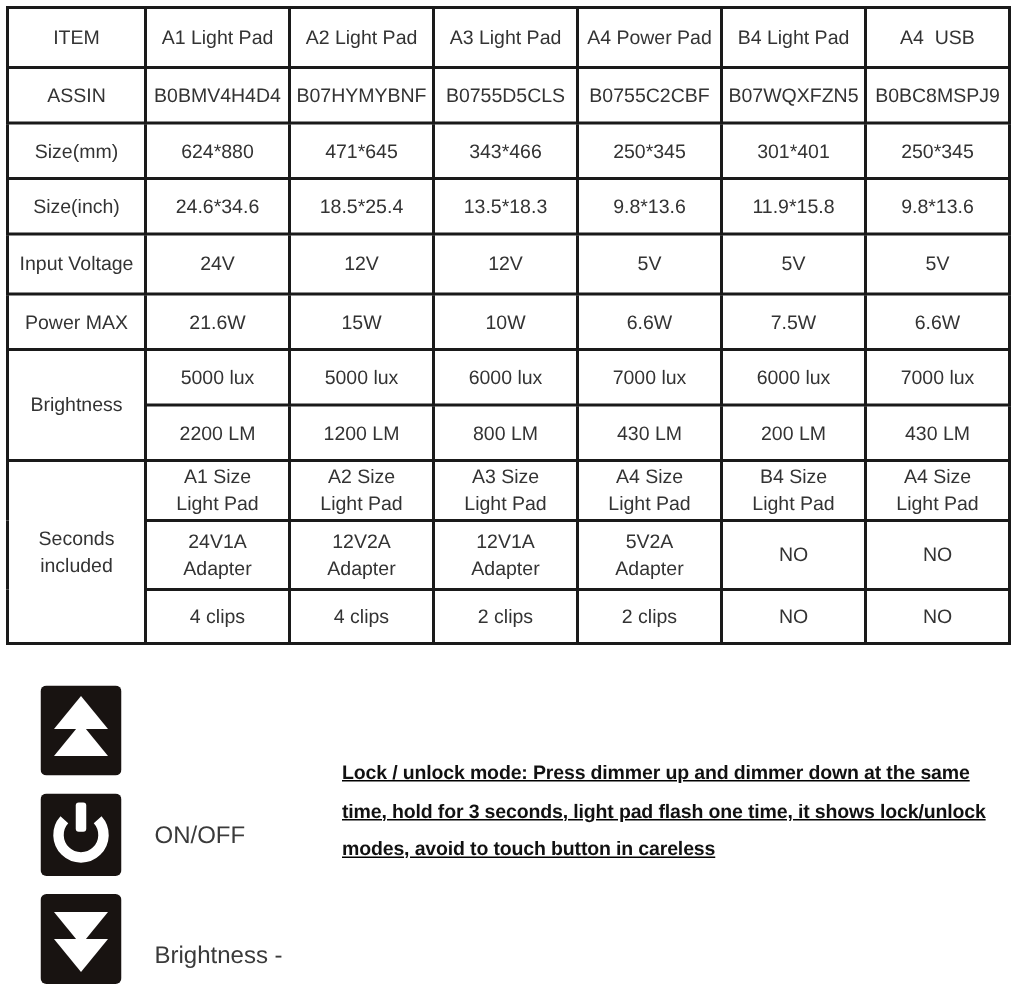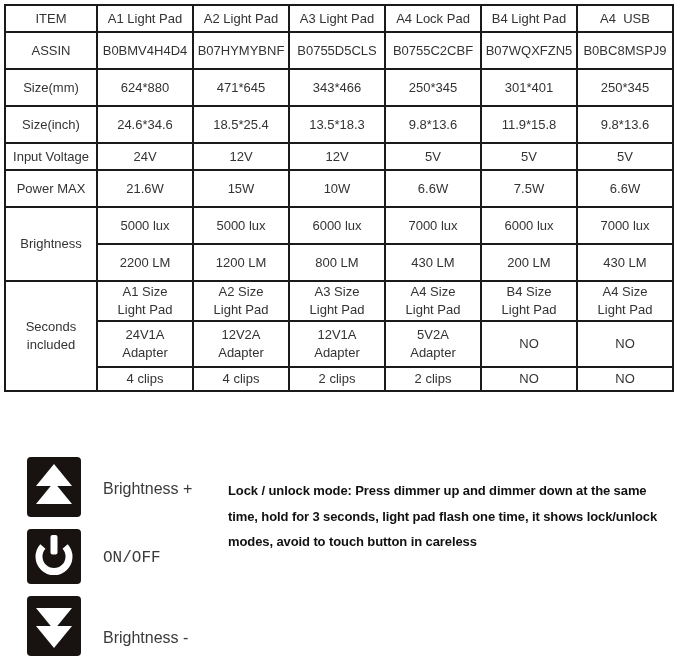--- a/index.html
+++ b/index.html
@@ -16,43 +16,43 @@
     border-collapse:collapse;table-layout:fixed;
   }
   table.spec td, table.spec th{
     border:2px solid #1a1a1a;
     text-align:center;vertical-align:middle;
     font-size:13px;font-weight:400;color:#333333;
     line-height:1.35;padding:0 2px;
     white-space:pre-wrap;
   }
   col.lbl{width:92px;}
-  tr.r-single{height:27px;}
+  tr.r-single{height:40px;}
   tr.r-mid{height:37px;}
   tr.r-pkg1{height:40px;}
   tr.r-pkg2{height:46px;margin-top:10px;}
-  tr.r-pkg3{height:24px;}
+  tr.r-pkg3{height:36px;}
 
   
   .ctrl-icon{position:absolute;left:27px;width:54px;}
   .ctrl-icon svg{display:block;width:100%;height:100%;}
   #icon-up{top:457px;height:60px;}
   #icon-power{top:529px;height:55px;}
   #icon-down{top:596px;height:60px;}
 
   .ctrl-label{
     position:absolute;left:103px;height:20px;line-height:20px;
     font-size:16px;color:#3a3a3a;
   }
   #label-up{top:479px;}
-  #label-power{top:548px;font-family:Liberation Mono, monospace;}
+  #label-power{top:548px;}
   #label-down{top:628px;}
 
   
-  .notes{position:absolute;left:228px;top:478px;width:448px;}
+  .notes{position:absolute;left:228px;top:502px;width:448px;text-decoration:underline;}
   .note{
     font-weight:700;font-size:13px;line-height:25.5px;color:#111111;
     letter-spacing:-0.1px;white-space:pre-line;margin:0 0 9px 0;
   }
 </style>
 </head>
 <body>
 
 <div class="page">
 
@@ -65,21 +65,21 @@
         <col>
         <col>
         <col>
     </colgroup>
     <tbody>
       <tr class="r-single">
         <td>ITEM</td>
         <td>A1 Light Pad</td>
         <td>A2 Light Pad</td>
         <td>A3 Light Pad</td>
-        <td>A4 Lock Pad</td>
+        <td>A4 Power Pad</td>
         <td>B4 Light Pad</td>
         <td>A4  USB</td>
       </tr>
       <tr class="r-mid">
         <td>ASSIN</td>
         <td>B0BMV4H4D4</td>
         <td>B07HYMYBNF</td>
         <td>B0755D5CLS</td>
         <td>B0755C2CBF</td>
         <td>B07WQXFZN5</td>
@@ -177,21 +177,20 @@
     </tbody>
   </table>
 
   <div class="ctrl-icon" id="icon-up">
     <svg viewBox="0 0 54 60" xmlns="http://www.w3.org/2000/svg">
       <rect x="0" y="0" width="54" height="60" rx="4" fill="#181311"></rect>
       <polygon points="27,7 45,29 9,29" fill="#ffffff"></polygon>
       <polygon points="27,25 45,47 9,47" fill="#ffffff"></polygon>
     </svg>
   </div>
-  <div class="ctrl-label" id="label-up">Brightness +</div>
 
   <div class="ctrl-icon" id="icon-power">
     <svg viewBox="0 0 54 55" xmlns="http://www.w3.org/2000/svg">
       <rect x="0" y="0" width="54" height="55" rx="4" fill="#181311"></rect>
       <path d="M 15.9 17.5 A 15 15 0 1 0 38.1 17.5" fill="none" stroke="#ffffff" stroke-width="7"></path>
       <rect x="23.5" y="6" width="7" height="19.5" rx="2" fill="#ffffff"></rect>
     </svg>
   </div>
   <div class="ctrl-label" id="label-power">ON/OFF</div>
 

